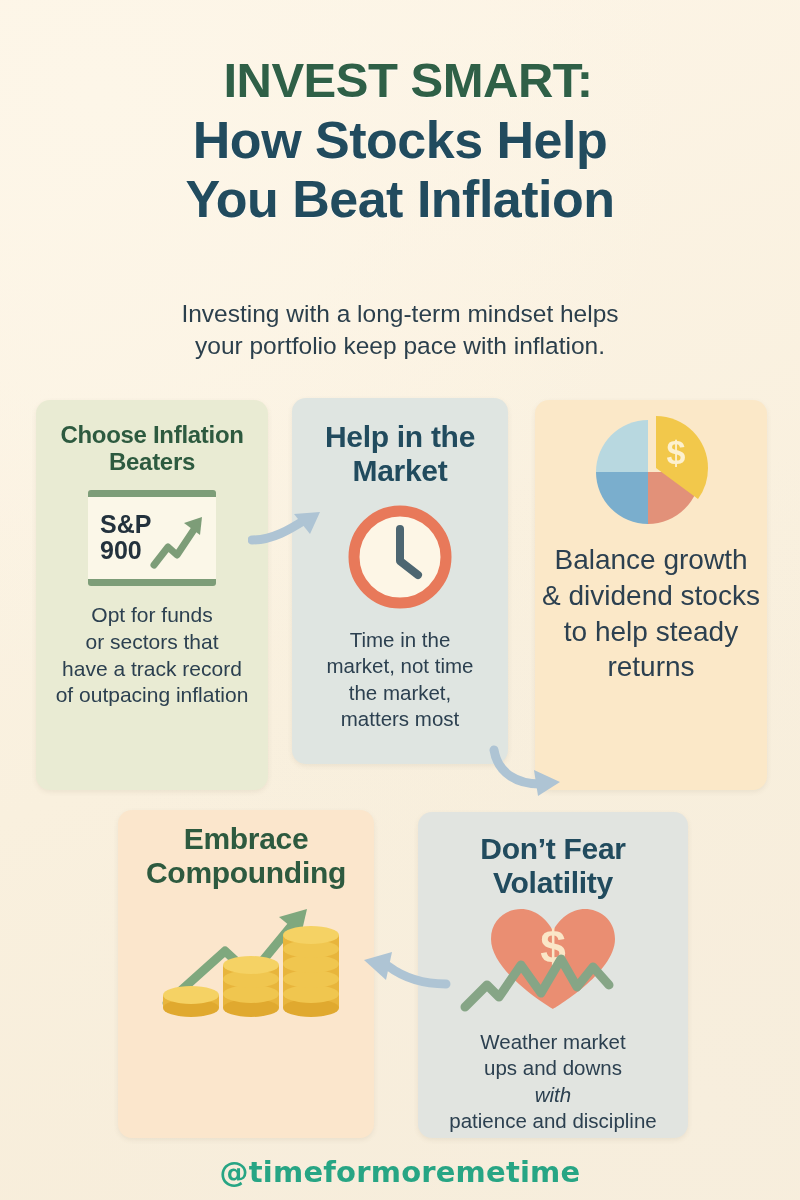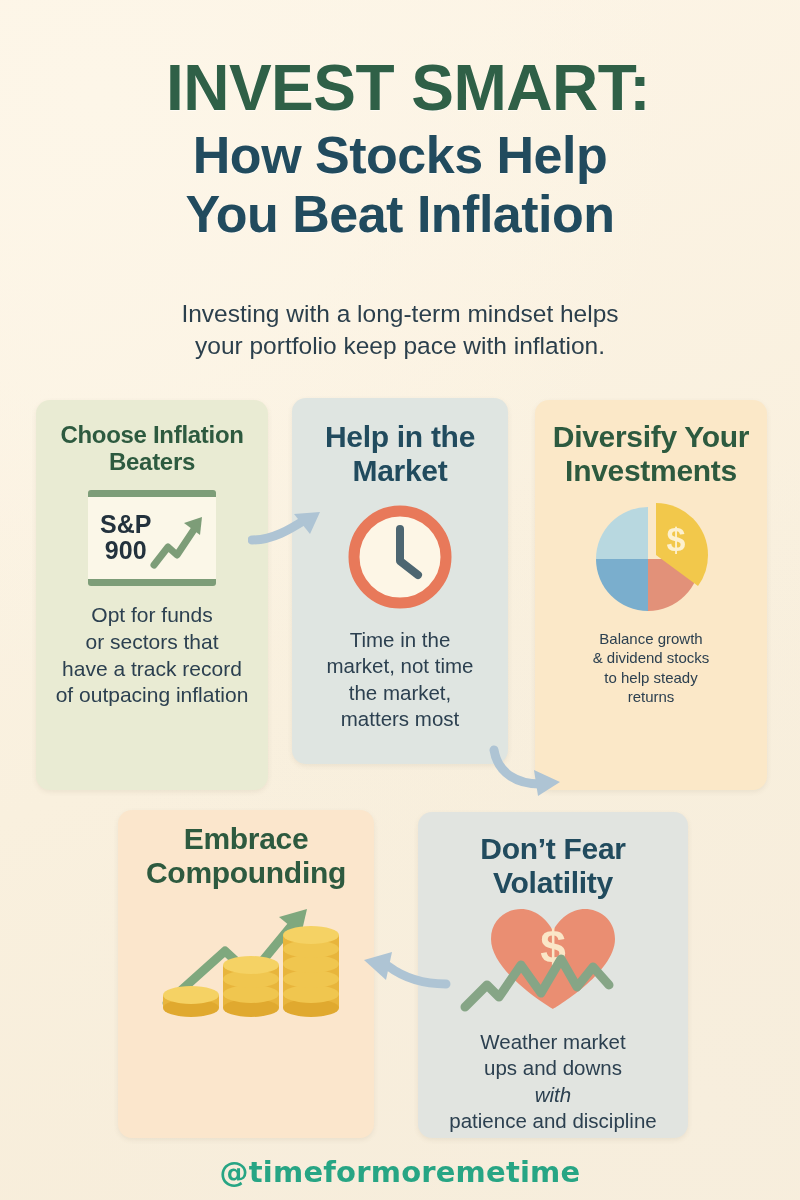--- a/index.html
+++ b/index.html
@@ -12,21 +12,21 @@
   .page{
     position:relative;width:800px;height:1200px;
     background:
       radial-gradient(circle at 12% 8%, #fdf6e8 0%, rgba(253,246,232,0) 45%),
       radial-gradient(circle at 88% 92%, #f7eedd 0%, rgba(247,238,221,0) 50%),
       linear-gradient(160deg,#fdf5e7 0%,#f9f0de 55%,#f6ecd9 100%);
   }
   
   .header{position:absolute;left:0;top:56px;width:800px;text-align:center;}
   .title-main{
-    font-size:64px;font-weight:700;letter-spacing:-0.5px;
+    font-size:49px;font-weight:700;letter-spacing:-0.5px;
     color:#2f6047;line-height:1.0;margin:0 0 6px 16px;
     text-shadow:0 1px 0 rgba(255,255,255,.55);
   }
   .title-sub{
     font-size:52px;font-weight:600;color:#214b5e;line-height:1.13;
     margin:0;letter-spacing:-0.5px;
     text-shadow:0 1px 0 rgba(255,255,255,.5);
   }
   .title-sub .l2{display:block;}
   .deck{
@@ -50,21 +50,21 @@
   #card-choose{left:36px;top:400px;width:232px;height:390px;background:#e9ebd3;}
   #card-choose .card-title{font-size:24px;color:#2d5a3f;padding-top:22px;}
   #card-choose .card-body{font-size:21px;padding:0 8px;margin-top:16px;}
 
   #card-stay{left:292px;top:398px;width:216px;height:366px;background:#dfe5e1;}
   #card-stay .card-title{font-size:30px;color:#214b5e;padding-top:22px;}
   #card-stay .card-body{font-size:20.5px;padding:0 6px;margin-top:12px;}
 
   #card-diversify{left:535px;top:400px;width:232px;height:390px;background:#fbe8c8;}
   #card-diversify .card-title{font-size:30px;color:#2d5a3f;padding-top:20px;}
-  #card-diversify .card-body{font-size:15px;padding:0 6px;margin-top:10px;}
+  #card-diversify .card-body{font-size:28px;padding:0 6px;margin-top:10px;}
 
   #card-compound{left:118px;top:810px;width:256px;height:328px;background:#fbe6cc;}
   #card-compound .card-title{font-size:30px;color:#2d5a3f;padding-top:12px;}
   #card-compound .card-body{font-size:20.5px;padding:0 4px;margin-top:8px;}
 
   #card-volatility{left:418px;top:812px;width:270px;height:326px;background:#e1e4e0;}
   #card-volatility .card-title{font-size:30px;color:#214b5e;padding-top:20px;}
   #card-volatility .card-body{font-size:20.5px;padding:0 8px;margin-top:8px;}
 
   .accent-green{color:#4f7f52;}
@@ -73,21 +73,20 @@
   
   .art{display:flex;align-items:center;justify-content:center;}
 
   
   .sp-art{margin-top:14px;}
   .sp-box{
     position:relative;width:128px;height:96px;background:#fbf7e8;
     border-top:7px solid #7d9d78;border-bottom:7px solid #7d9d78;
     border-radius:3px;display:flex;align-items:center;padding-left:12px;
     box-sizing:border-box;
-    text-align:center;
   }
   .sp-text{font-size:25px;font-weight:600;color:#23323d;line-height:1.02;}
   .sp-arrow{position:absolute;right:4px;top:10px;}
 
   
   .clock-art{margin-top:12px;}
 
   
   .pie-art{margin-top:6px;}
 
@@ -169,25 +168,20 @@
 
     <div class="card-body">
       <span>Time in the</span>
       <span>market, not time</span>
       <span>the market,</span>
       <span>matters most</span>
     </div>
   </div>
 
   <div class="card" id="card-diversify">
-    <div class="card-title">
-      <span>Diversify</span>
-      <span>Your</span>
-      <span>Investments</span>
-    </div>
 
     <div class="art pie-art">
       <svg width="130" height="126" viewBox="0 0 130 126">
 
         <path d="M62 66 L62 118 A52 52 0 0 0 114 66 Z" fill="#e29179"></path>
 
         <path d="M62 66 L10 66 A52 52 0 0 0 62 118 Z" fill="#7aaecd"></path>
 
         <path d="M62 66 L62 14 A52 52 0 0 0 10 66 Z" fill="#b8d8e0"></path>
 

